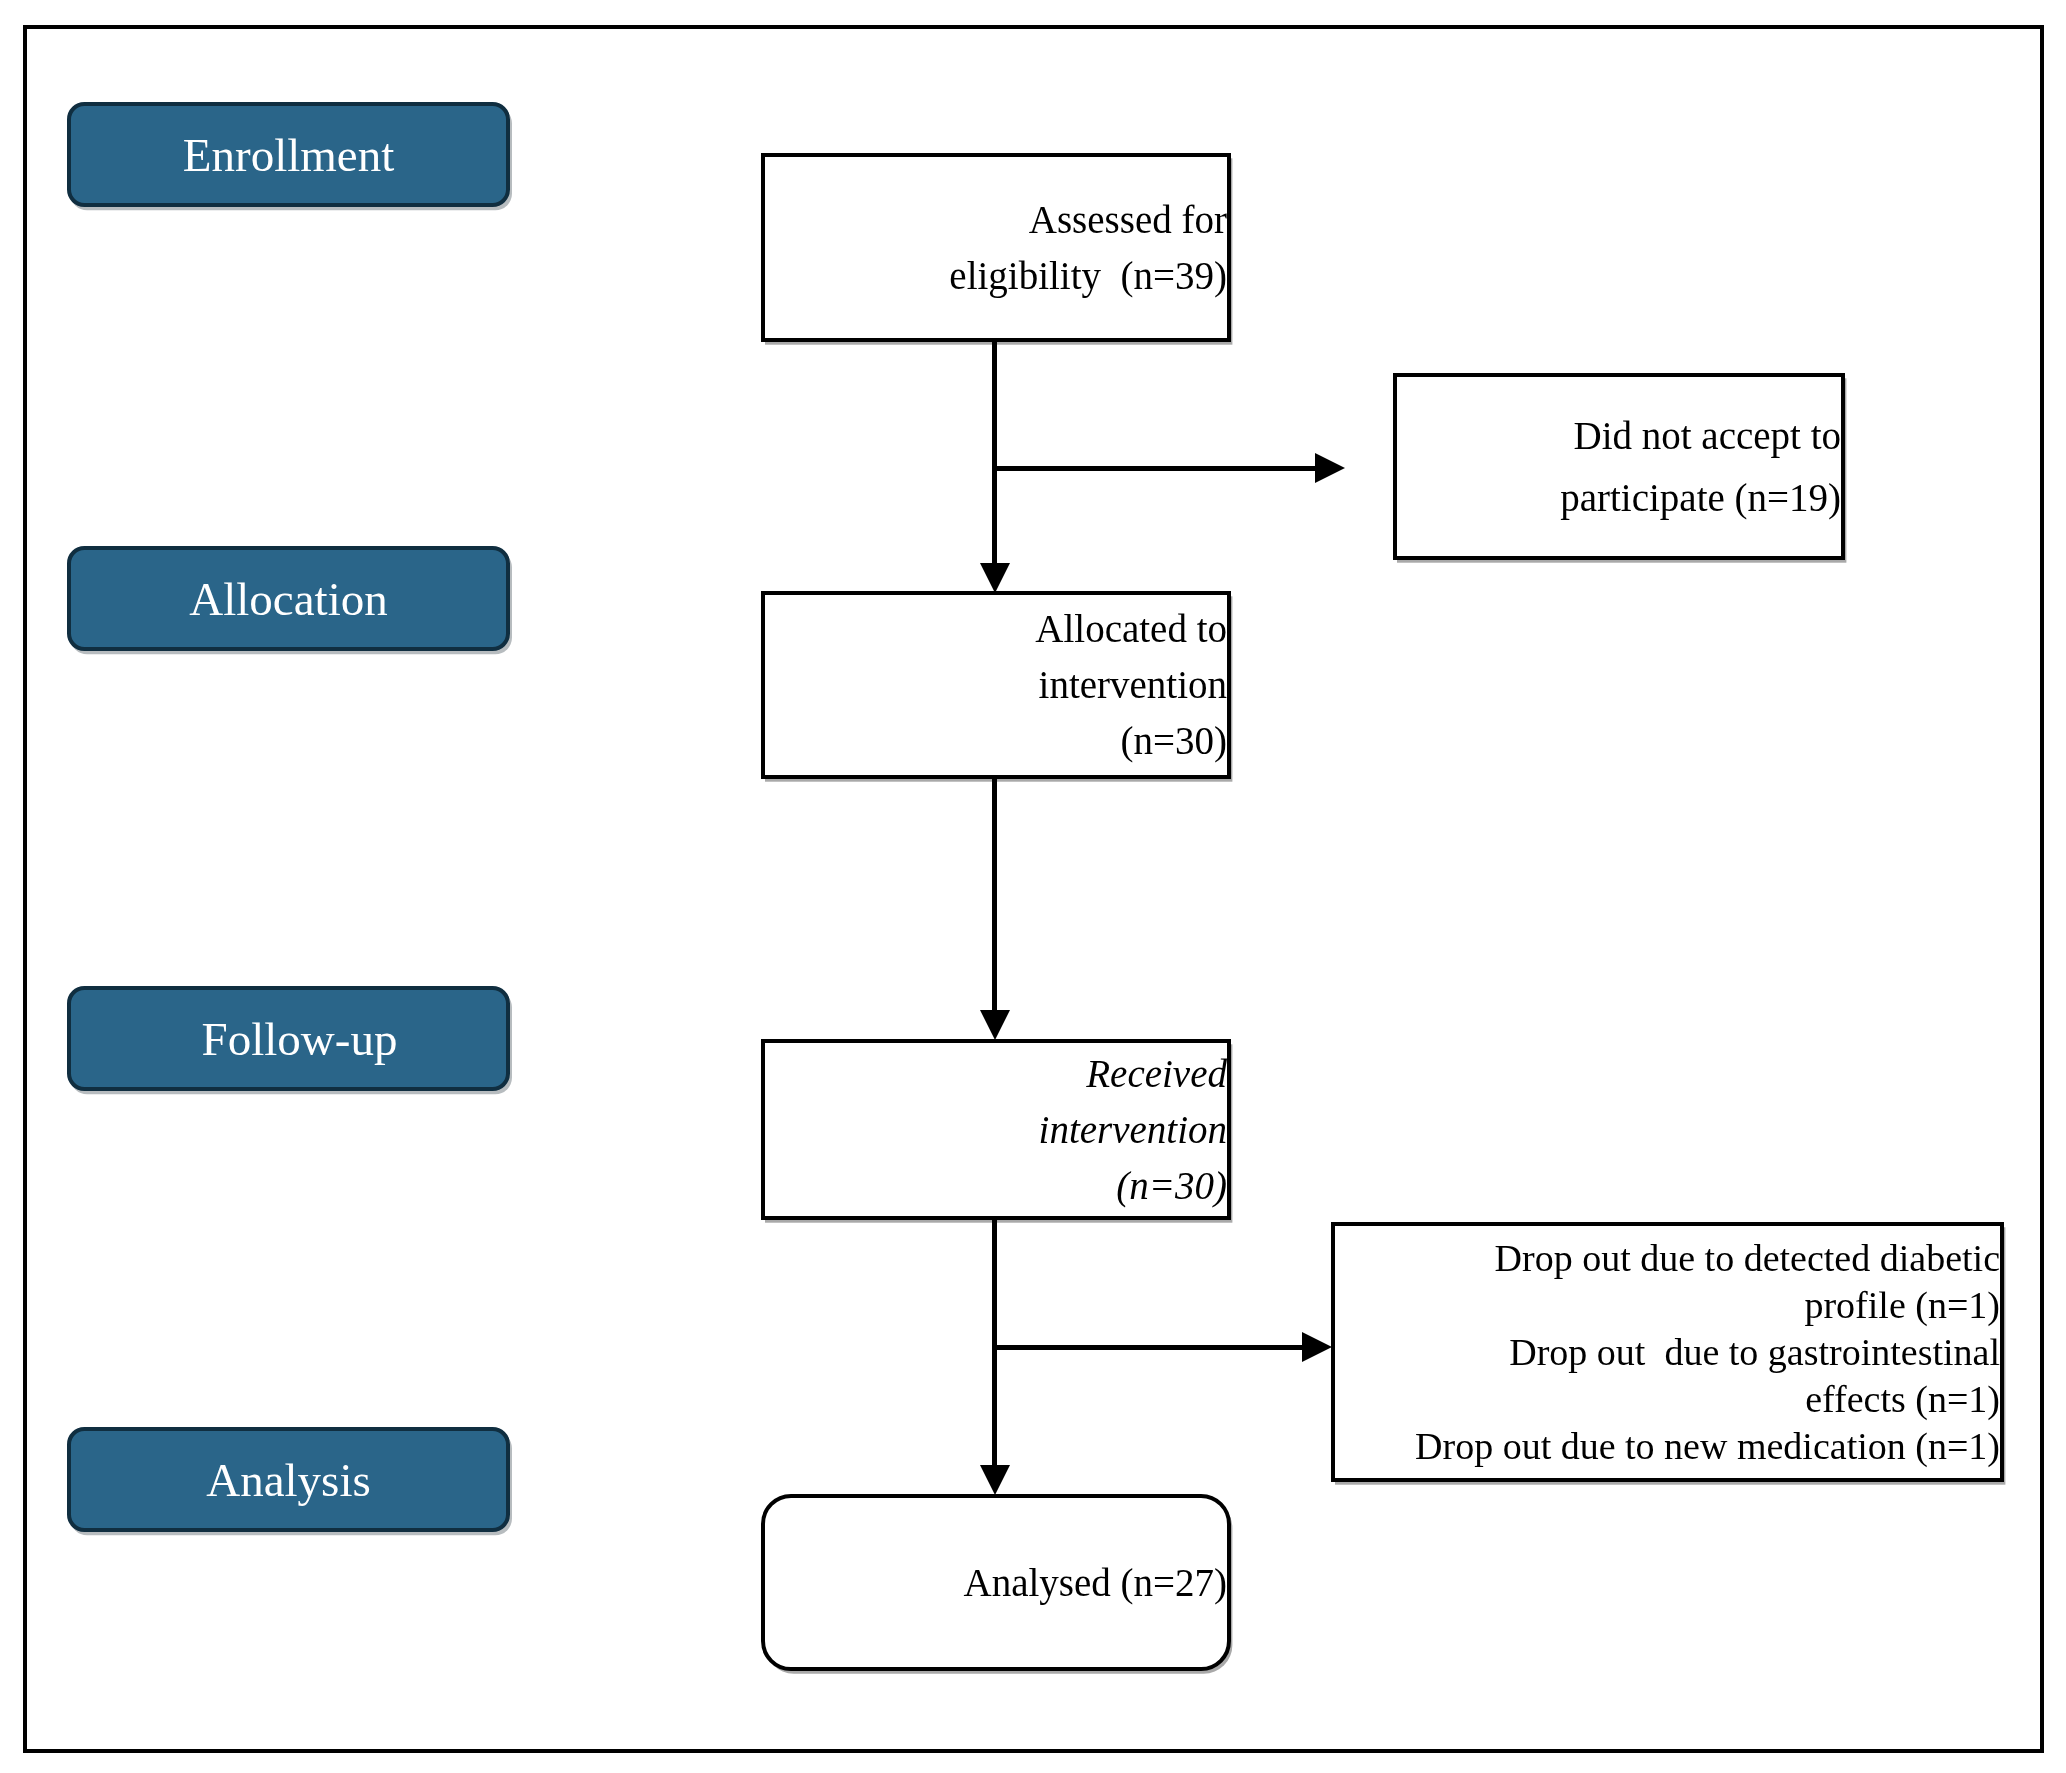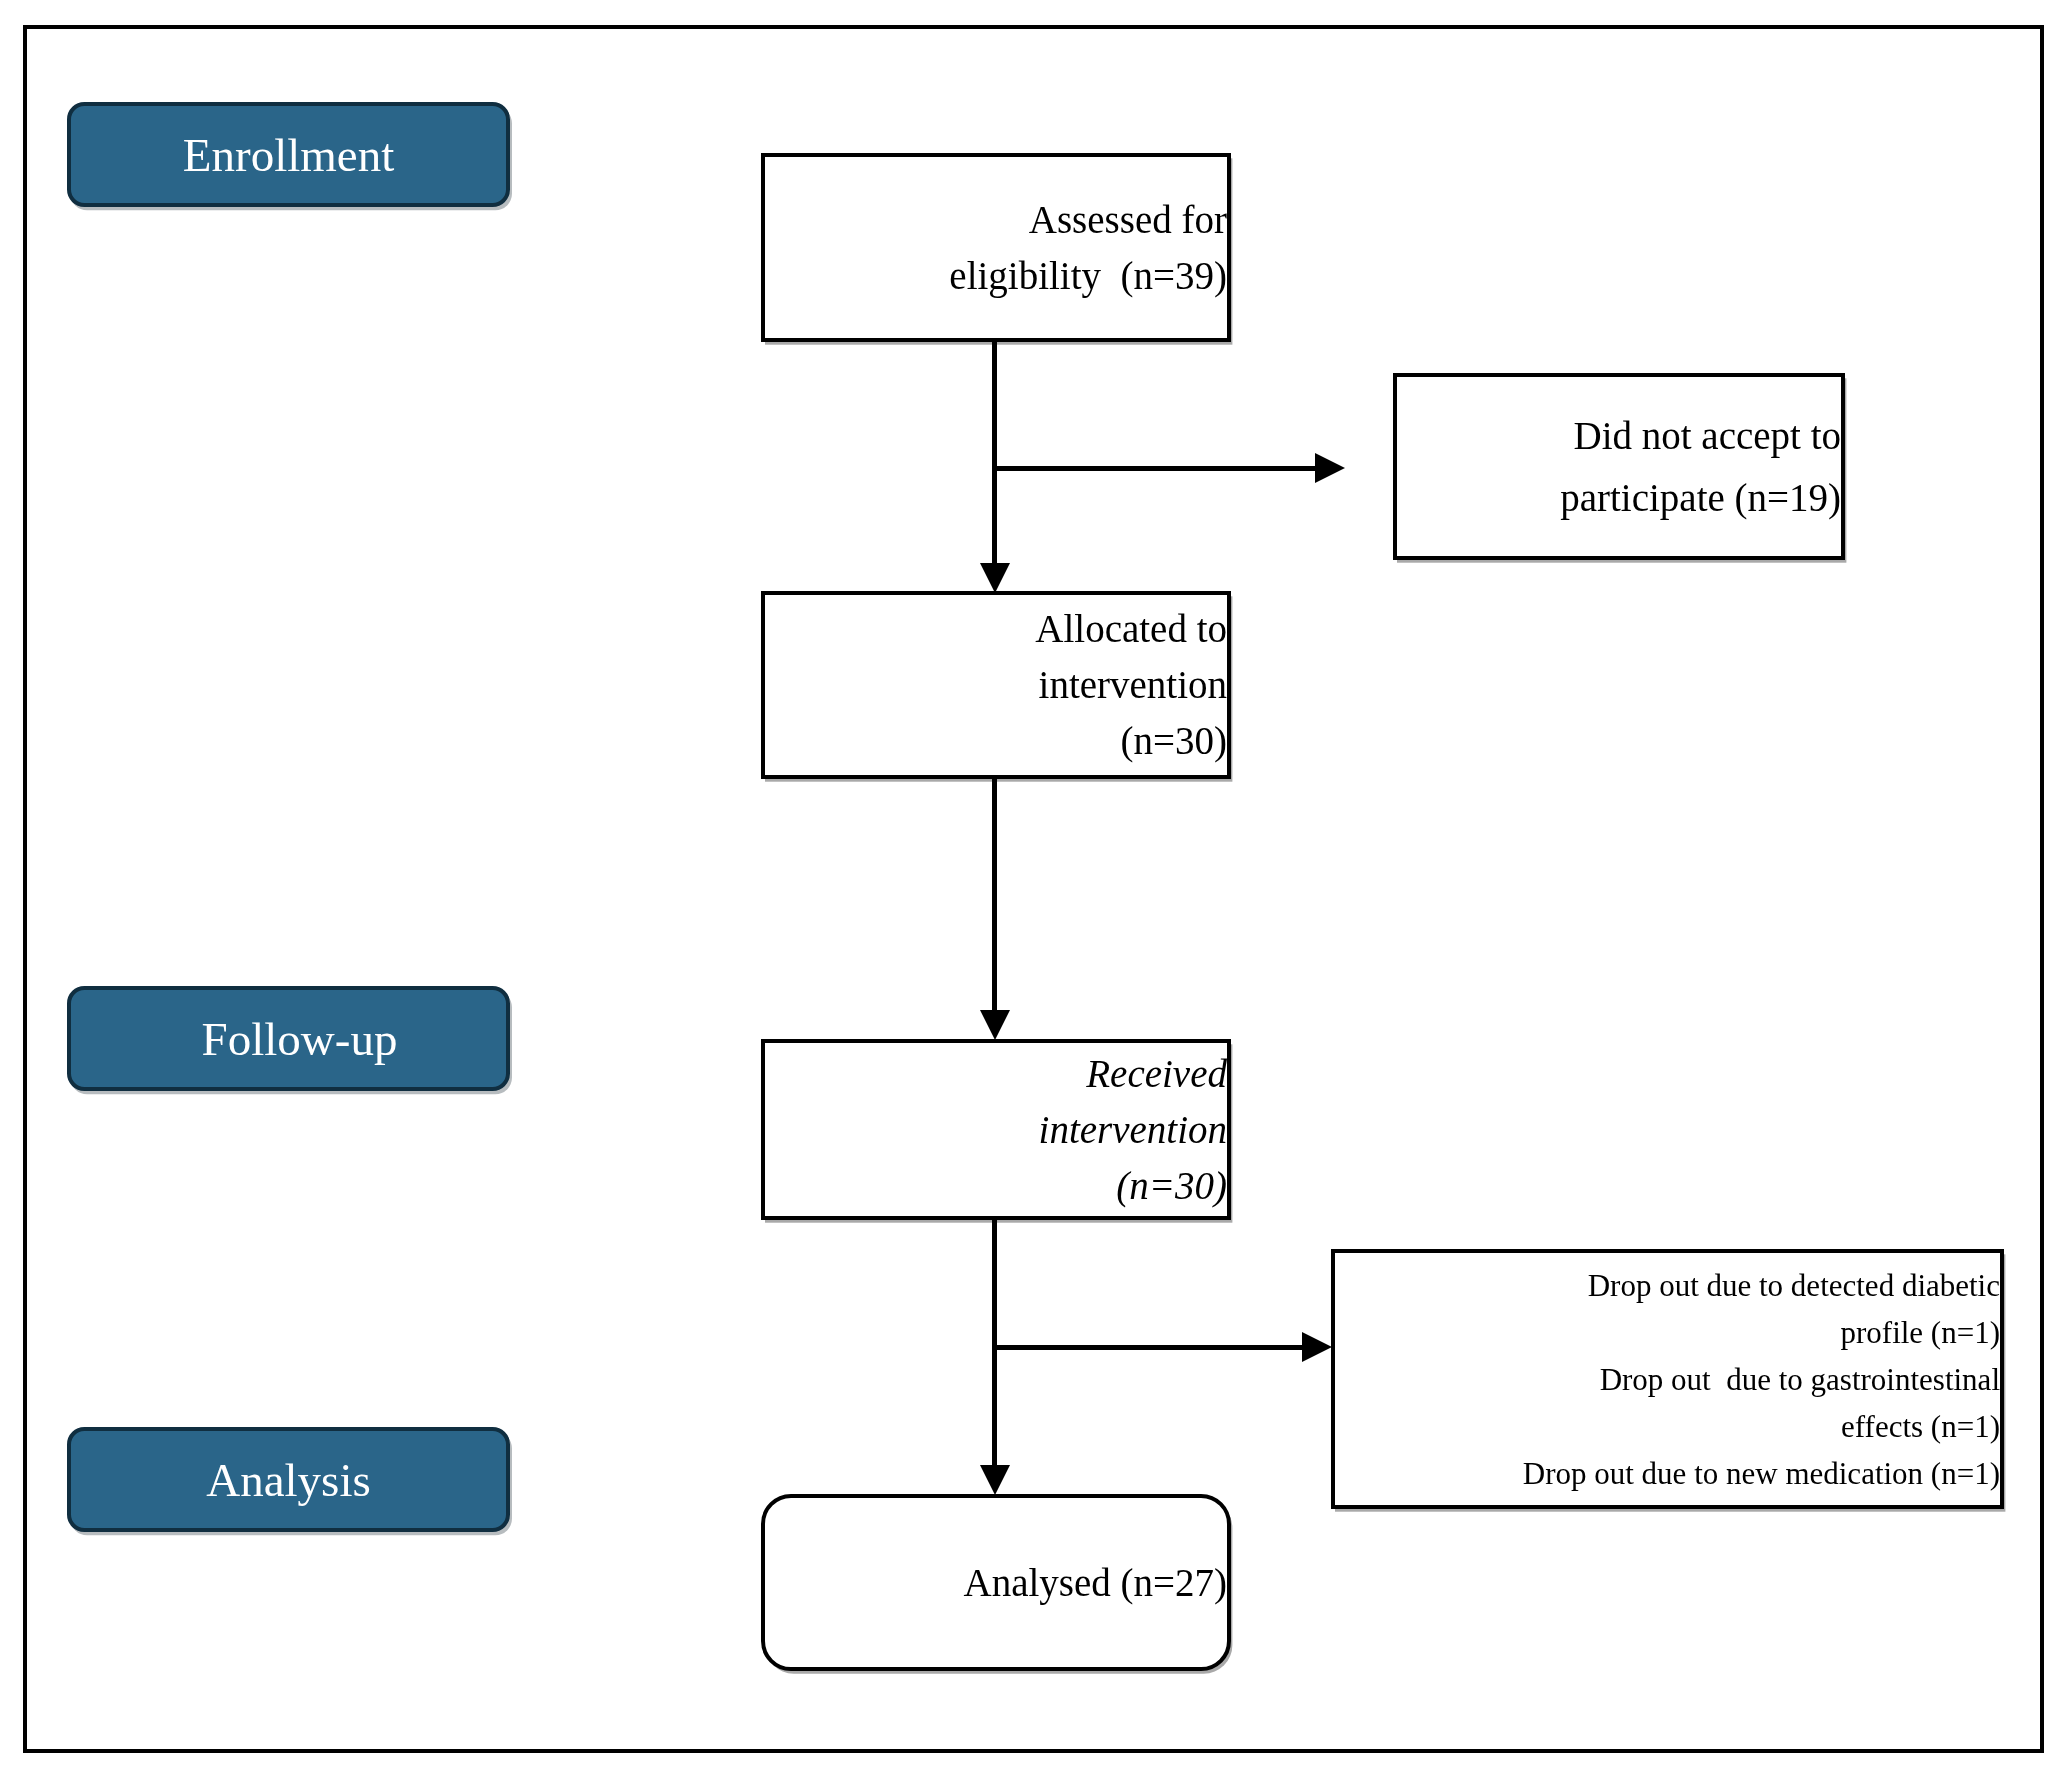--- a/index.html
+++ b/index.html
@@ -44,21 +44,21 @@
     display: flex;
     flex-direction: column;
     align-items: flex-end;
     justify-content: center;
     text-align: center;
     box-shadow: 2.7px 4px 0 -1.3px #a9a9a9;
   }
   .fbox .ln { white-space: pre; }
   .center-box { left: 761px; width: 470px; font-size: 39px; line-height: 56px; }
   .side-box   { font-size: 39px; line-height: 62px; }
-  .dropout-box { font-size: 31px; line-height: 47px; margin-top: 27px; }
+  .dropout-box { font-size: 38px; line-height: 47px; }
   
   .vline {
     position: absolute;
     width: 5.4px;
     background: #000000;
   }
   .hline {
     position: absolute;
     height: 5.4px;
     background: #000000;
@@ -80,20 +80,23 @@
 </style>
 </head>
 <body>
 
 <div class="page">
 
   <div class="frame"></div>
 
   <div class="stage" style="top:102px;">
     <span>Enrollment</span>
+  </div>
+  <div class="stage" style="top:546px;">
+    <span>Allocation</span>
   </div>
   <div class="stage" style="top:986px;padding-left:22px;">
     <span>Follow-up</span>
   </div>
   <div class="stage" style="top:1427px;">
     <span>Analysis</span>
   </div>
 
   <div class="fbox center-box" style="top:153px; height:189px;">
     <div class="ln">Assessed for</div>

